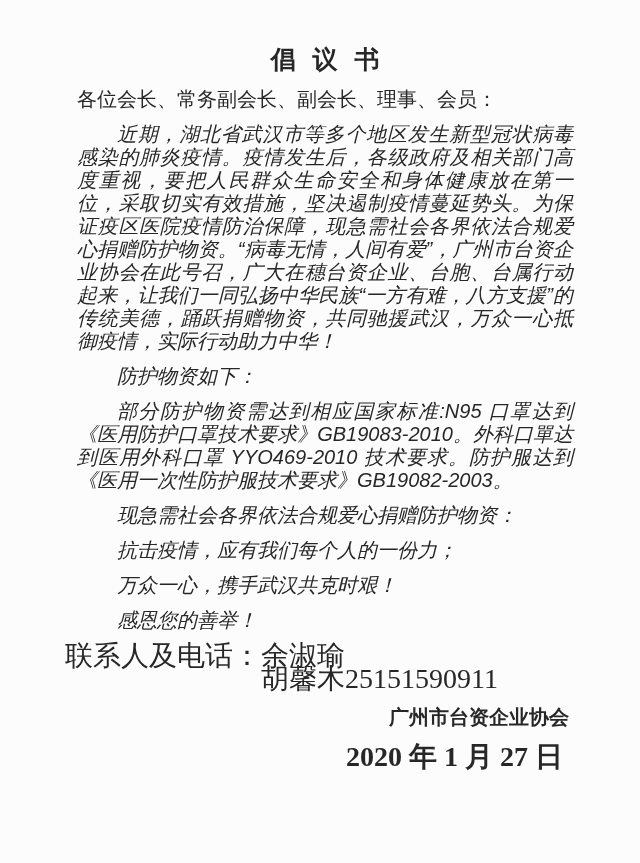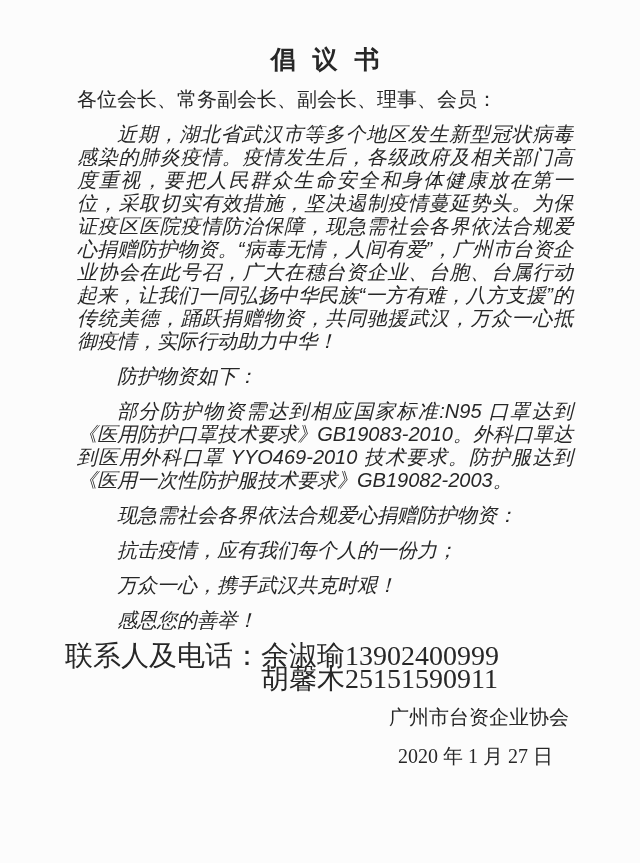--- a/index.html
+++ b/index.html
@@ -44,29 +44,30 @@
   }
   .contact-label { white-space: nowrap; flex: 0 0 auto; }
   .contact-persons { display: flex; flex-direction: column; }
   .person-row { display: flex; }
   .person-phone { font-family: "Liberation Serif", serif; }
 
   .signature {
     text-align: right;
     margin-top: 16px;
     padding-right: 16px;
+    font-weight: bold;
   }
   .sig-org {
     margin: 0;
     font-size: 20px;
     line-height: 23px;
   }
   .sig-date {
-    margin: 16px 16px 0 0;
-    font-size: 20px;
+    margin: 16px 6px 0 0;
+    font-size: 28px;
     line-height: 23px;
     font-family: "Liberation Serif", serif;
   }
 </style>
 </head>
 <body>
 
 <div class="page">
 
   <h1 class="title">倡 议 书</h1>
@@ -83,21 +84,20 @@
     <p class="line indent">感恩您的善举！</p>
   </div>
 
 
 
   <div class="contact">
     <span class="contact-label">联系人及电话：</span>
     <div class="contact-persons">
       <div class="person-row">
         <span class="person-name">余淑瑜</span>
-        <span class="person-phone">13902400999</span>
       </div>
       <div class="person-row">
         <span class="person-name">胡馨木</span>
         <span class="person-phone">25151590911</span>
       </div>
     </div>
   </div>
 
   <div class="signature">
     <p class="sig-org">广州市台资企业协会</p>

